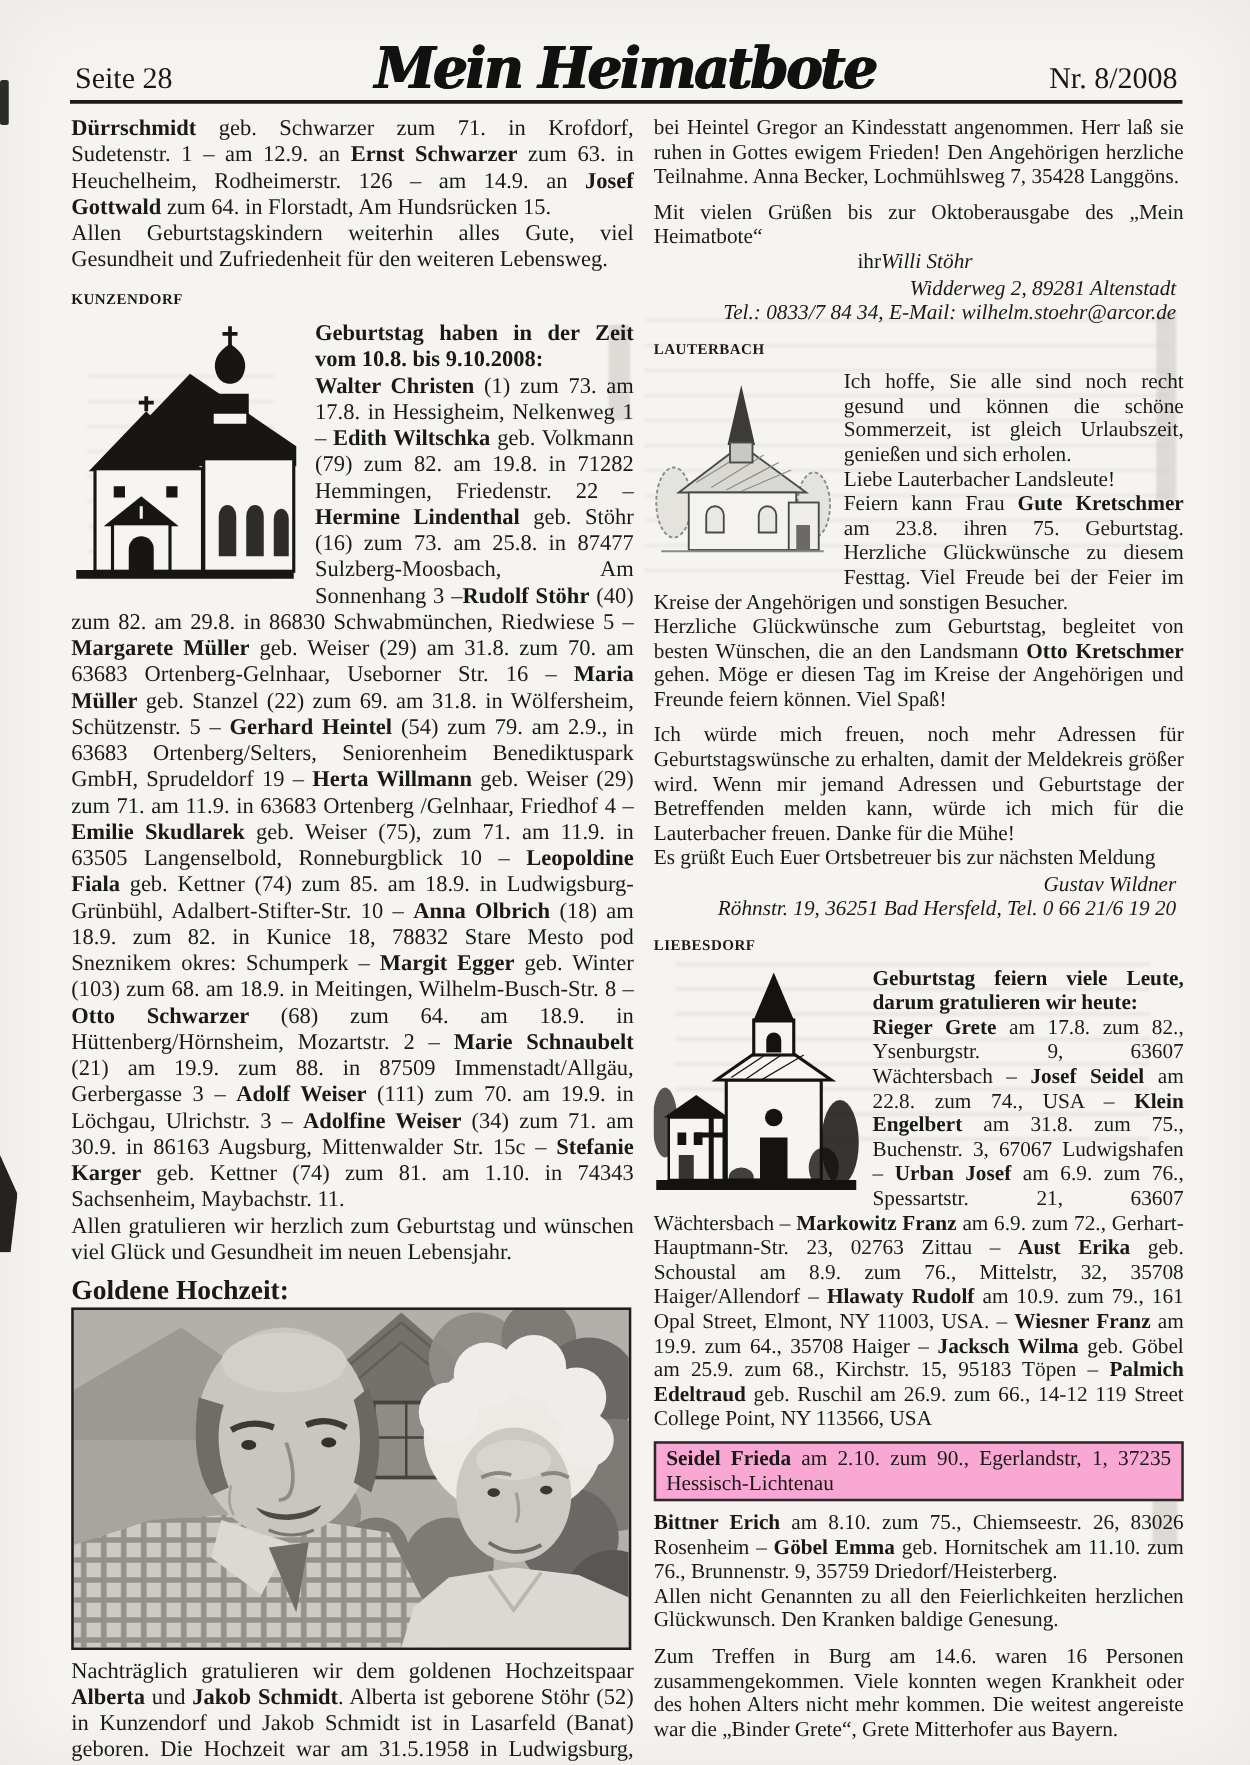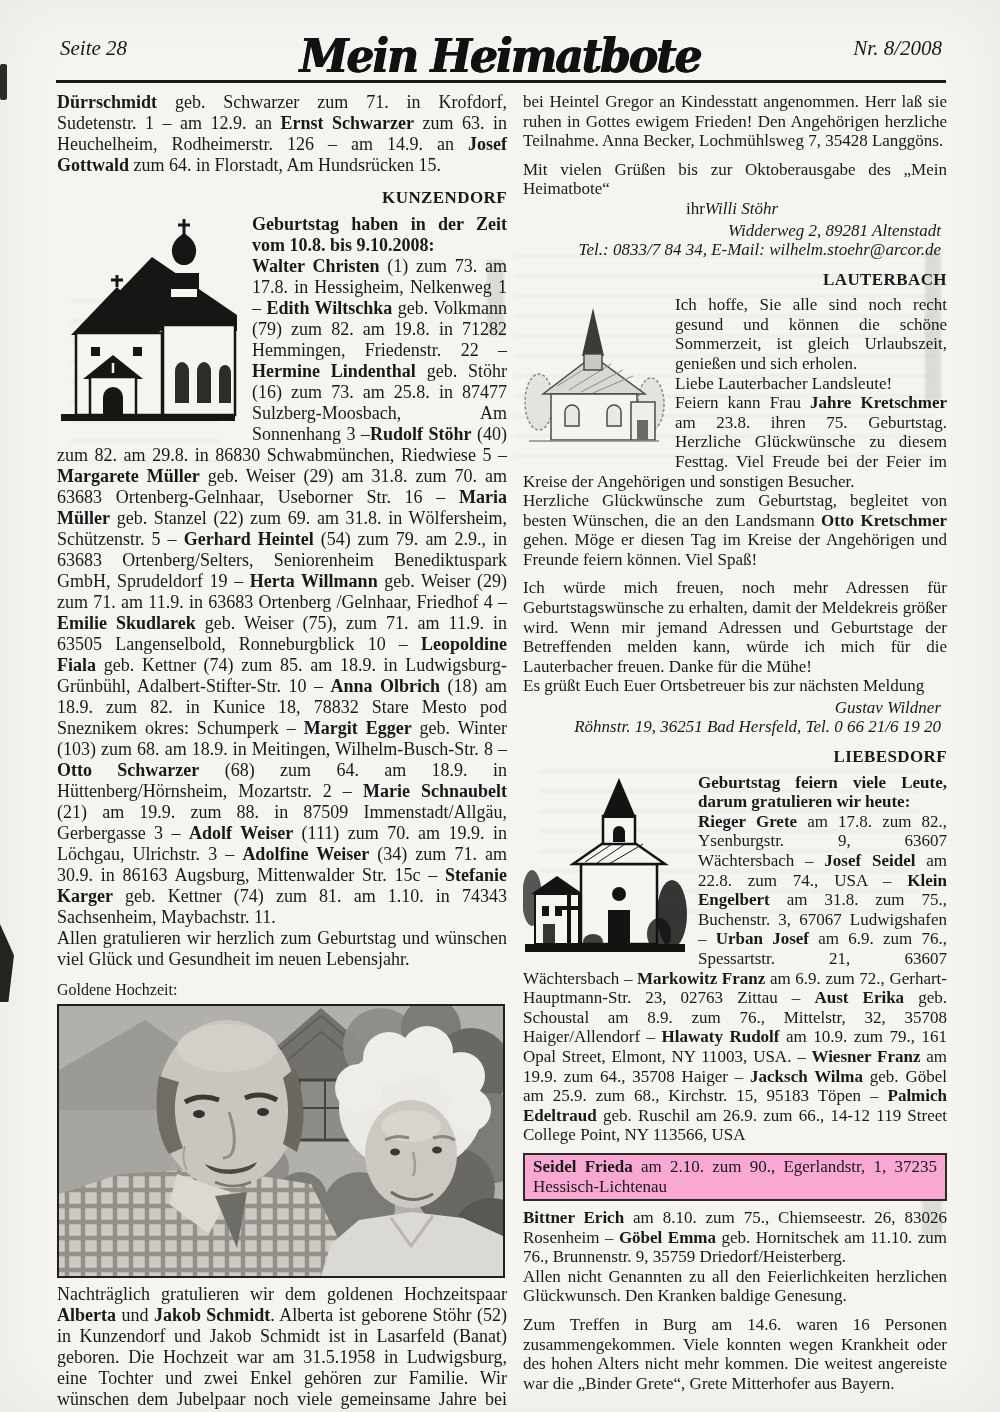--- a/index.html
+++ b/index.html
@@ -1,40 +1,40 @@
 <!DOCTYPE html>
 <html><head>
 <meta charset="utf-8">
 <style>
   html,body{margin:0;padding:0;background:#8a8a8a;}
   .page{position:relative;width:1000px;height:1412px;margin:0 auto;background:#f5f4f0;
         overflow:hidden;color:#1a1918;font-family:"Liberation Serif",serif;
         box-shadow:inset 0 0 70px rgba(0,0,0,0.05);}
   
-  .hdr-label{position:absolute;top:36px;font-size:21px;font-style:italic;}
+  .hdr-label{position:absolute;top:50px;font-size:24px;}
   .hdr-left{left:60px;}
   .hdr-right{right:58px;}
   .masthead{position:absolute;left:0;right:0;top:30px;text-align:center;
             font-family:"DejaVu Serif",serif;font-weight:bold;font-style:italic;
             font-size:44px;letter-spacing:-2px;color:#111;
             text-shadow:0.8px 0 0 #111, -0.4px 0 0 #111;transform:scaleY(1.04);}
   .hdr-rule{position:absolute;left:56px;right:54px;top:80px;height:3px;background:#1c1b1a;}
   
   .content{position:absolute;left:57px;right:53px;top:92px;display:flex;gap:16px;}
   .col-left{width:450px;flex:none;font-size:18px;line-height:21px;}
   .col-right{flex:1;min-width:0;font-size:17px;line-height:19.6px;}
   p{margin:0;text-align:justify;}
   .b{font-weight:bold}
   .i{font-style:italic}
   .bold-para{font-weight:bold;}
   .gap{margin-top:9px;}
   .sig{text-align:right;font-style:italic;padding-right:6px;line-height:19px;margin:2px 0 0;}
   .col-left .sig{font-size:18px;line-height:20.5px;}
-  .head-center{text-align:right;font-weight:bold;font-size:17px;letter-spacing:.4px;margin:11px 0 6px;}
-  .subhead{font-weight:normal;font-size:16px;margin:9px 0 1px;}
+  .head-center{text-align:left;font-weight:bold;font-size:12px;letter-spacing:.4px;margin:11px 0 6px;}
+  .subhead{font-weight:bold;font-size:22px;margin:9px 0 1px;}
   .ihr-row{display:flex;justify-content:center;padding-right:6px;}
   .church-left{float:left;margin:3px 10px 2px 0;}
   .photo-frame{width:448px;height:274px;border:2px solid #201f1d;box-sizing:border-box;
                margin:4px 0 6px;background:#b2b0ab;overflow:hidden;}
   .box-entry{border:2px solid #2b2a28;background:#f9a8d4;padding:2px 8px 3px;margin:8px 0 7px;
              text-align:justify;}
   
   .mark-top-left{position:absolute;left:0;top:64px;width:7px;height:36px;background:#2b2b29;border-radius:2px;}
   .mark-mid-left{position:absolute;left:0;top:924px;width:14px;height:78px;background:#242321;
                  clip-path:polygon(0 0,100% 40%,60% 100%,0 100%);}
@@ -59,20 +59,21 @@
   <div class="bleed" style="left:540px;top:770px;width:380px;height:160px;"></div>
   <div class="bleed-strip" style="left:487px;top:260px;width:17px;height:76px;"></div>
   <div class="bleed-strip" style="left:925px;top:250px;width:16px;height:150px;"></div>
   <div class="bleed-strip" style="left:922px;top:1180px;width:20px;height:58px;"></div>
 
   <div class="content">
 
     <div class="col-left">
 
       <p><span class="b">Dürrschmidt</span><span> geb. Schwarzer zum 71. in Krofdorf, Sudetenstr. 1 – am 12.9. an </span><span class="b">Ernst Schwarzer</span><span> zum 63. in Heuchelheim, Rodheimerstr. 126 – am 14.9. an </span><span class="b">Josef Gottwald</span><span> zum 64. in Florstadt, Am Hundsrücken 15.</span></p>
+      <p>Allen Geburtstagskindern weiterhin alles Gute, viel Gesundheit und Zufriedenheit für den weiteren Lebensweg.</p>
 
       <h3 class="head-center">KUNZENDORF</h3>
 
       <svg class="church-left" width="185" height="207" viewBox="0 0 185 207">
         <rect x="4" y="197" width="174" height="7" fill="#171614"></rect>
         <polygon points="26,112 95,40 180,98 180,114 100,114" fill="#171614"></polygon>
         <rect x="106" y="108" width="72" height="90" fill="#f6f5f1" stroke="#171614" stroke-width="2.5"></rect>
         <path d="M118,186 v-32 a7,9 0 0 1 14,0 v32 z" fill="#171614" opacity=".9"></path>
         <path d="M140,186 v-32 a7,9 0 0 1 14,0 v32 z" fill="#171614" opacity=".9"></path>
         <path d="M162,186 v-30 a6,8 0 0 1 12,0 v30 z" fill="#171614" opacity=".9"></path>
@@ -192,21 +193,21 @@
         <rect x="61" y="56" width="18" height="16" fill="#c9c8c3" stroke="#4a4a48" stroke-width="1.5"></rect>
         <path d="M42,128 v-14 a7,7 0 0 1 14,0 v14 z" fill="#e9e8e3" stroke="#4a4a48" stroke-width="1.5"></path>
         <path d="M84,128 v-14 a7,7 0 0 1 14,0 v14 z" fill="#e9e8e3" stroke="#4a4a48" stroke-width="1.5"></path>
         <rect x="108" y="104" width="24" height="38" fill="#efeeea" stroke="#4a4a48" stroke-width="1.5"></rect>
         <rect x="114" y="122" width="11" height="20" fill="#6b6a66"></rect>
         <line x1="6" y1="143" x2="136" y2="143" stroke="#8a8a86" stroke-width="1.5"></line>
       </svg>
 
       <p>Ich hoffe, Sie alle sind noch recht gesund und können die schöne Sommerzeit, ist gleich Urlaubszeit, genießen und sich erholen.</p>
       <p>Liebe Lauterbacher Landsleute!</p>
-      <p><span>Feiern kann Frau </span><span class="b">Jahre Kretschmer</span><span> am 23.8. ihren 75. Geburtstag. Herzliche Glückwünsche zu diesem Festtag. Viel Freude bei der Feier im Kreise der Angehörigen und sonstigen Besucher.</span></p>
+      <p><span>Feiern kann Frau </span><span class="b">Gute Kretschmer</span><span> am 23.8. ihren 75. Geburtstag. Herzliche Glückwünsche zu diesem Festtag. Viel Freude bei der Feier im Kreise der Angehörigen und sonstigen Besucher.</span></p>
       <p><span>Herzliche Glückwünsche zum Geburtstag, begleitet von besten Wünschen, die an den Landsmann </span><span class="b">Otto Kretschmer</span><span> gehen. Möge er diesen Tag im Kreise der Angehörigen und Freunde feiern können. Viel Spaß!</span></p>
       <p class="gap">Ich würde mich freuen, noch mehr Adressen für Geburtstagswünsche zu erhalten, damit der Meldekreis größer wird. Wenn mir jemand Adressen und Geburtstage der Betreffenden melden kann, würde ich mich für die Lauterbacher freuen. Danke für die Mühe!</p>
       <p>Es grüßt Euch Euer Ortsbetreuer bis zur nächsten Meldung</p>
       <div class="sig">
         <div>Gustav Wildner</div>
         <div>Röhnstr. 19, 36251 Bad Hersfeld, Tel. 0 66 21/6 19 20</div>
       </div>
 
       <h3 class="head-center">LIEBESDORF</h3>
 

